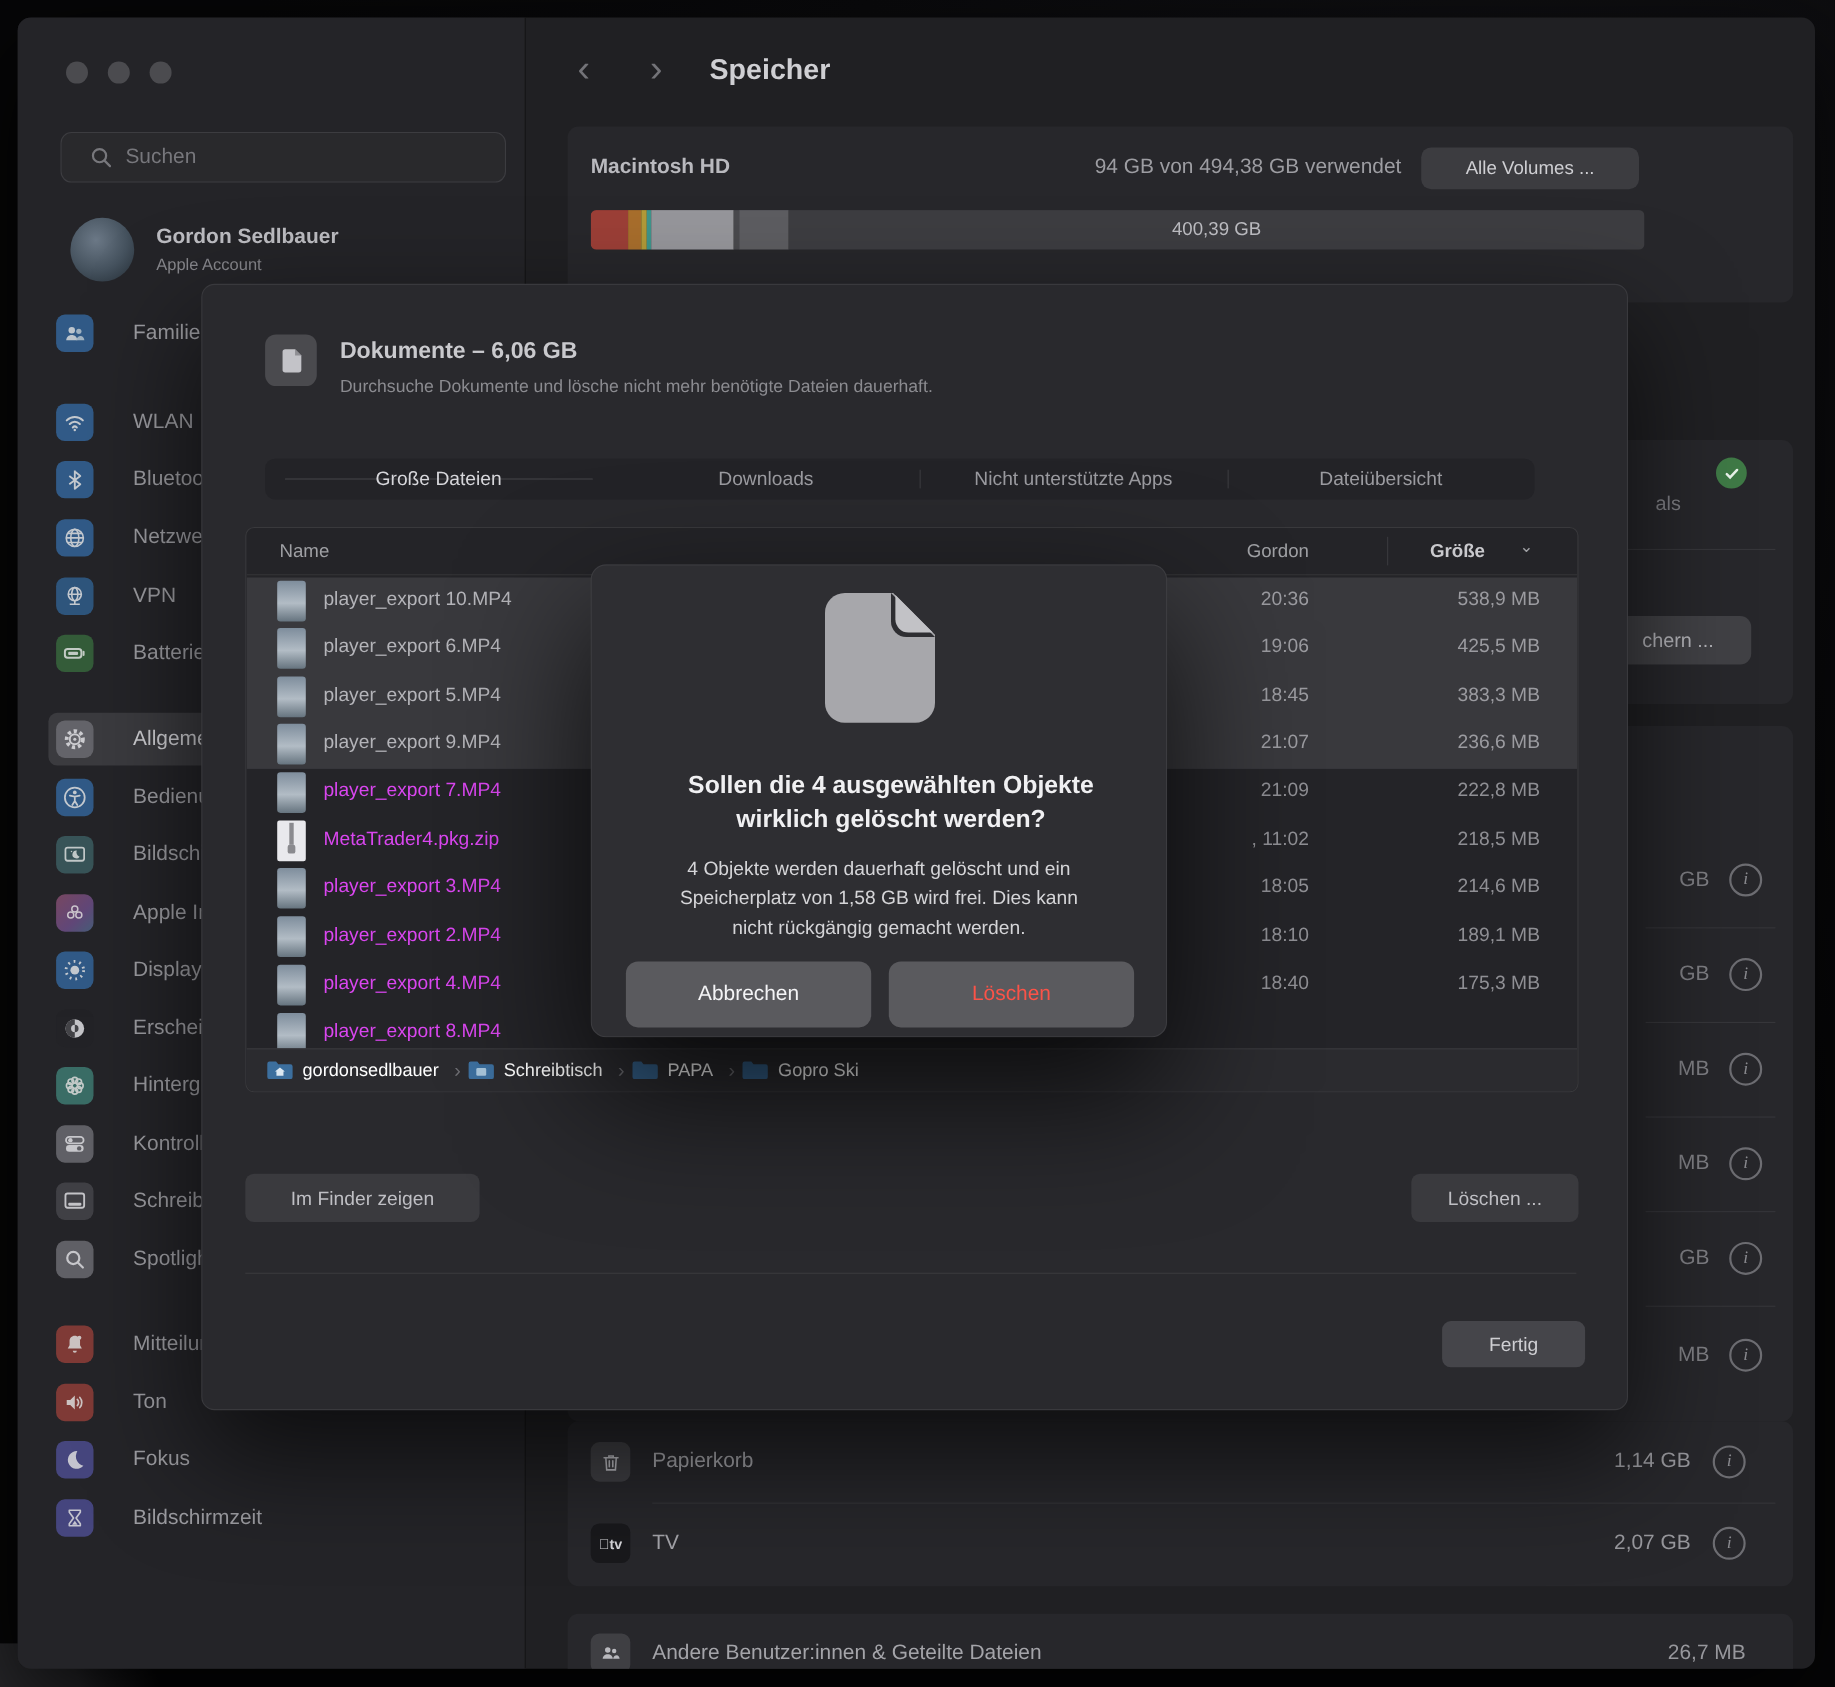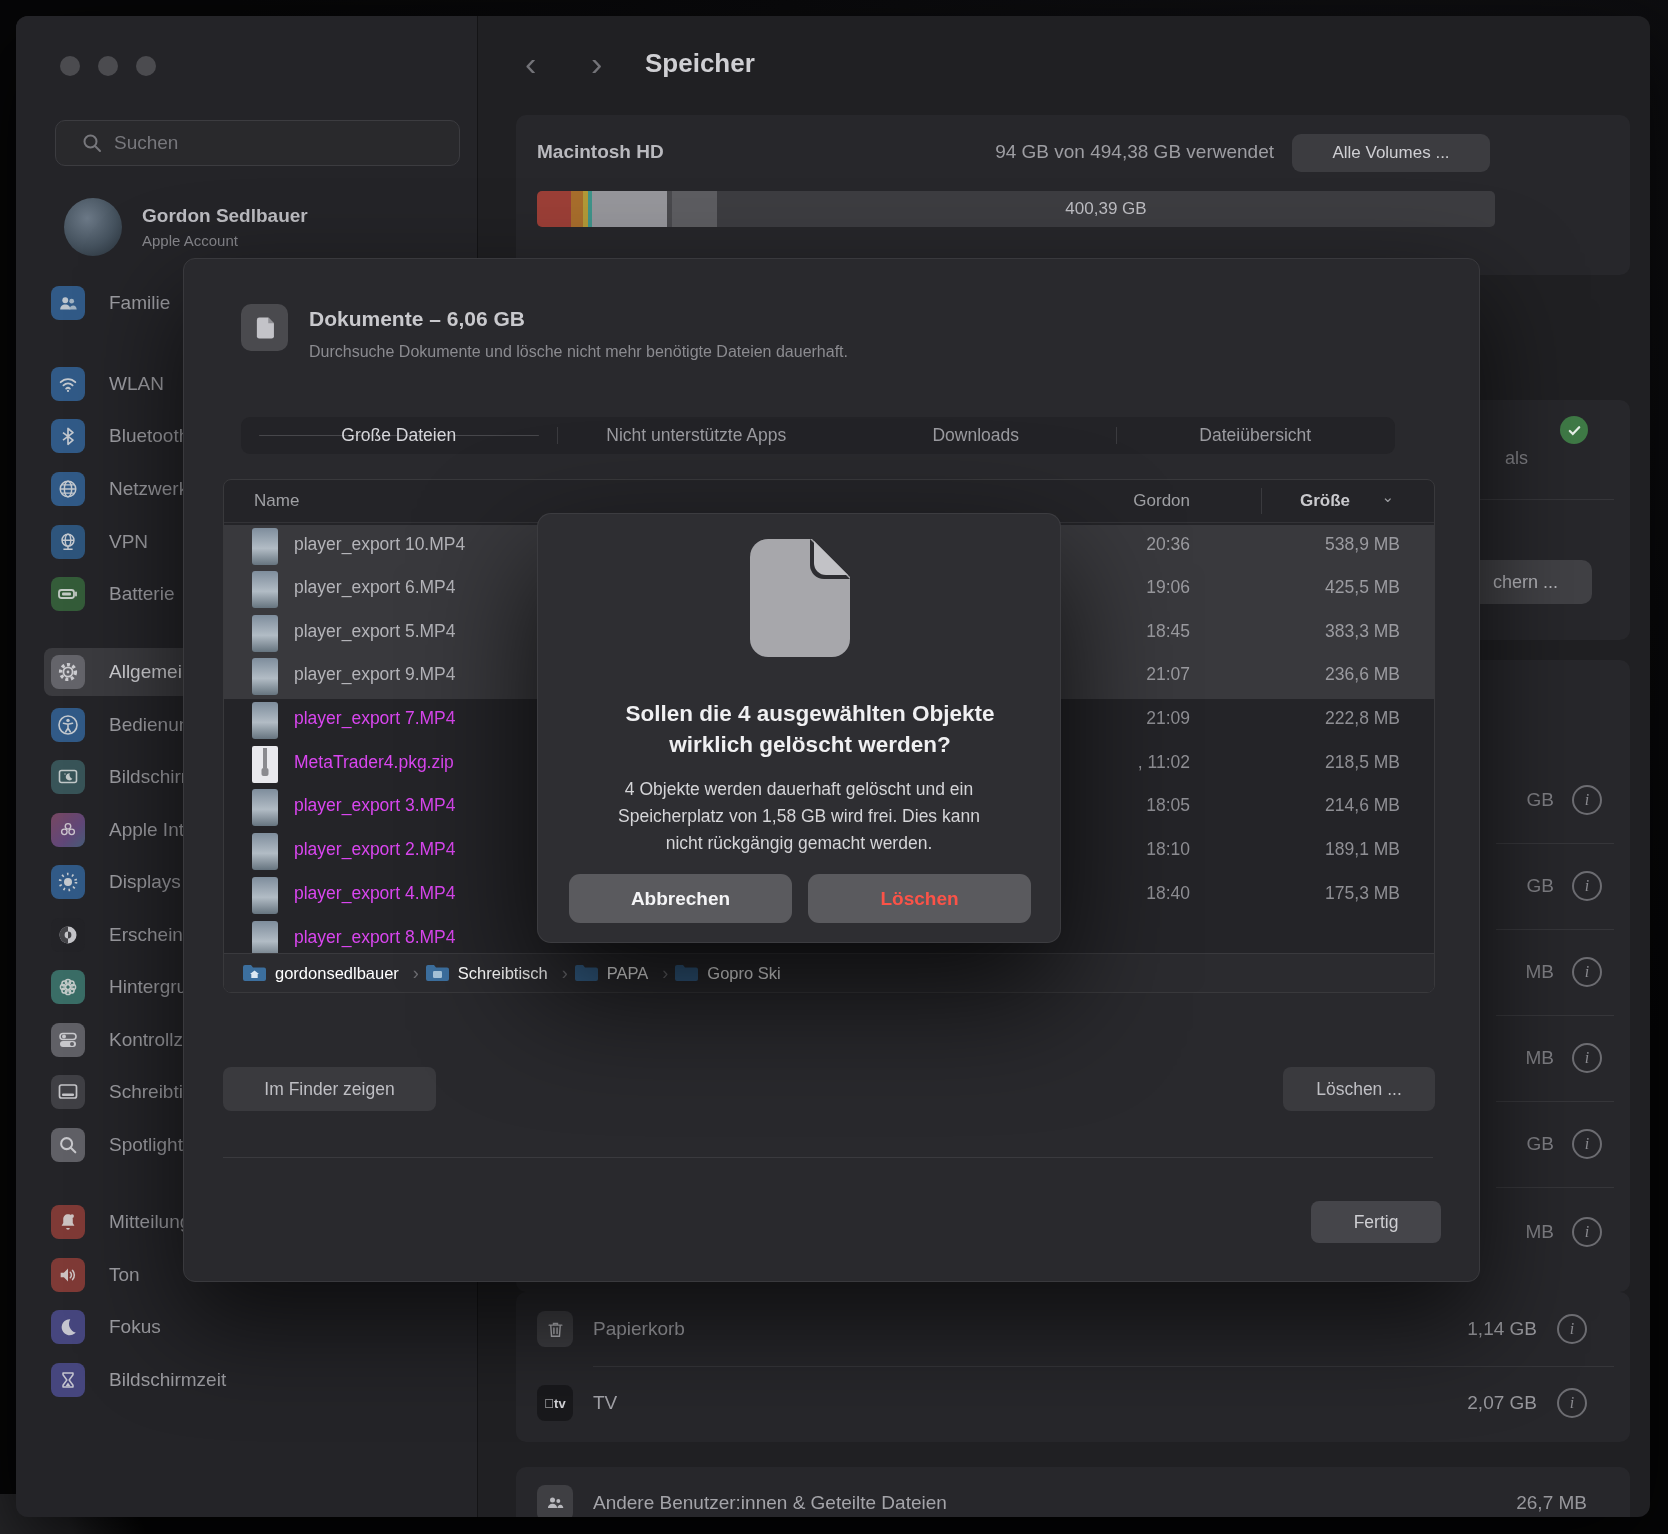--- a/index.html
+++ b/index.html
@@ -20,21 +20,21 @@
   .search .mag{margin-right:12px;}
   .search span{font-size:19px;}
   .account{position:absolute;left:48px;top:182px;display:flex;align-items:center;}
   .avatar{width:58px;height:58px;border-radius:50%;
     background:radial-gradient(circle at 40% 35%,#6b7886 0%,#45525e 55%,#242d35 100%);}
   .acc-name{font-size:19px;color:#bcbcc1;font-weight:600;}
   .acc-sub{font-size:15px;color:#86868b;margin-top:5px;}
   .nav-item{position:absolute;left:28px;width:420px;height:48px;border-radius:8px;
     display:flex;align-items:center;padding:0 7px;}
   .nav-item.sel{background:#3b3b3f;}
-  .nav-item .lbl{font-size:19px;color:#9c9ca1;margin-left:24px;white-space:nowrap;}
+  .nav-item .lbl{font-size:19px;color:#9c9ca1;margin-left:36px;white-space:nowrap;}
   .nav-item.sel .lbl{color:#cfcfd3;}
   .icn{width:34px;height:34px;border-radius:8px;flex:0 0 34px;display:flex;
     align-items:center;justify-content:center;opacity:.82;}
   .chev{position:absolute;top:28px;font-size:34px;color:#737378;font-weight:400;}
   .page-title{position:absolute;left:629px;top:32px;font-size:26px;font-weight:700;color:#cfcfd3;}
   .card{position:absolute;background:#27272b;border-radius:10px;}
   .stor-title{position:absolute;left:21px;top:26px;font-size:19px;color:#b9b9be;font-weight:600;}
   .stor-usage{position:absolute;right:356px;top:26px;font-size:19px;color:#9d9da2;}
   .btn{background:#3c3c40;border-radius:9px;color:#cfcfd3;font-size:17px;
     display:flex;align-items:center;justify-content:center;}
@@ -88,22 +88,22 @@
   .crumb-c{font-size:18px;color:#6d6d72;margin:0 6px;}
   .sh-btn{position:absolute;height:44px;background:#3a3a3e;border-radius:8px;color:#bfbfc4;
     font-size:17.5px;display:flex;align-items:center;justify-content:center;}
   
   .alert{position:absolute;left:521px;top:497px;width:524px;height:430px;background:#2e2e32;
     border-radius:14px;box-shadow:0 50px 120px rgba(0,0,0,.75);border:1px solid rgba(255,255,255,.07);}
   .al-title{position:absolute;left:11px;top:184px;width:100%;text-align:center;font-size:22.5px;
     font-weight:700;color:#f0f0f2;line-height:31px;}
   .al-body{position:absolute;left:0;top:262px;width:100%;text-align:center;font-size:17.5px;
     color:#d5d5d8;line-height:27px;}
-  .al-btn{position:absolute;top:360px;width:223px;height:49px;background:#5a5a5e;border-radius:11px;
-    display:flex;align-items:center;justify-content:center;font-size:19px;font-weight:700;}
+  .al-btn{position:absolute;top:360px;width:223px;height:60px;background:#5a5a5e;border-radius:11px;
+    display:flex;align-items:center;justify-content:center;font-size:19px;font-weight:400;}
 </style>
 </head>
 <body>
 
 <div class="stage">
   <div class="wedge"></div>
 
   <div class="window">
 
     <div class="sidebar">
@@ -435,25 +435,25 @@
         <svg width="26" height="26" viewBox="0 0 32 32">
             <path d="M9 3h11l7 7v16a3 3 0 0 1-3 3H9a3 3 0 0 1-3-3V6a3 3 0 0 1 3-3z" fill="#c3c3c8"></path>
             <path d="M20 3l7 7h-7z" fill="#8f8f94"></path>
           </svg>
       </div>
       <div class="sh-title">Dokumente – 6,06 GB</div>
       <div class="sh-sub">Durchsuche Dokumente und lösche nicht mehr benötigte Dateien dauerhaft.</div>
 
       <div class="tabs">
         <div class="tab sel">Große Dateien</div>
+        <div class="tab">Downloads</div>
         <div class="tab">
             <span class="tab-sep"></span>
             <span>Nicht unterstützte Apps</span>
           </div>
-        <div class="tab">Downloads</div>
         <div class="tab">
             <span class="tab-sep"></span>
             <span>Dateiübersicht</span>
           </div>
       </div>
 
       <div class="tbl">
         <div class="tbl-head">
           <div class="th" style="left:30px">Name</div>
           <div class="th" style="right:244px">Gordon</div>

